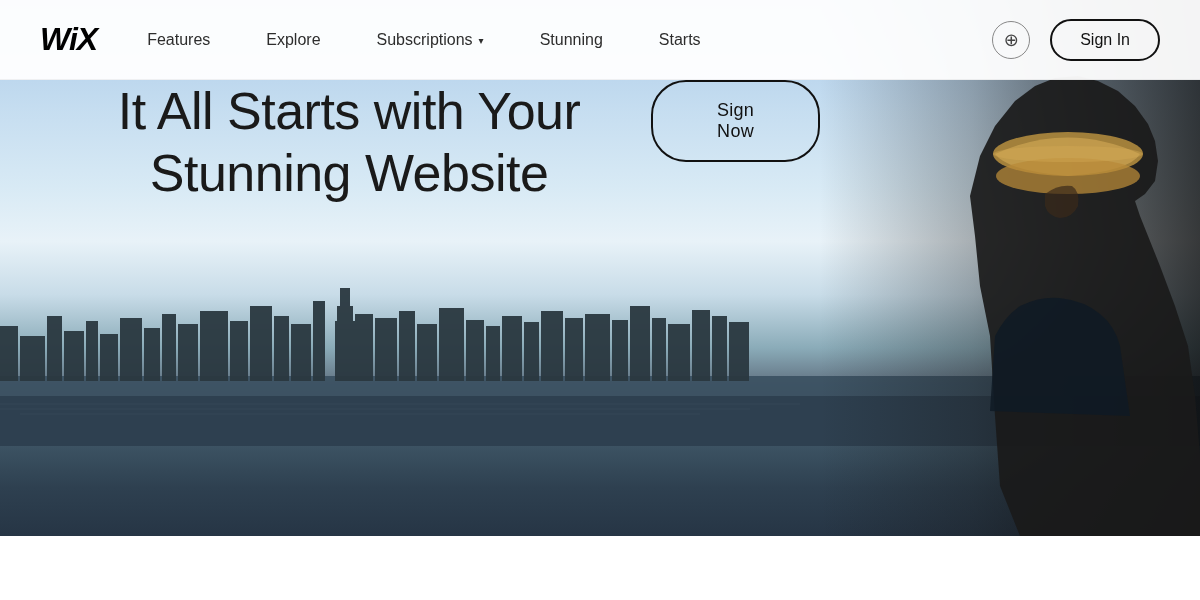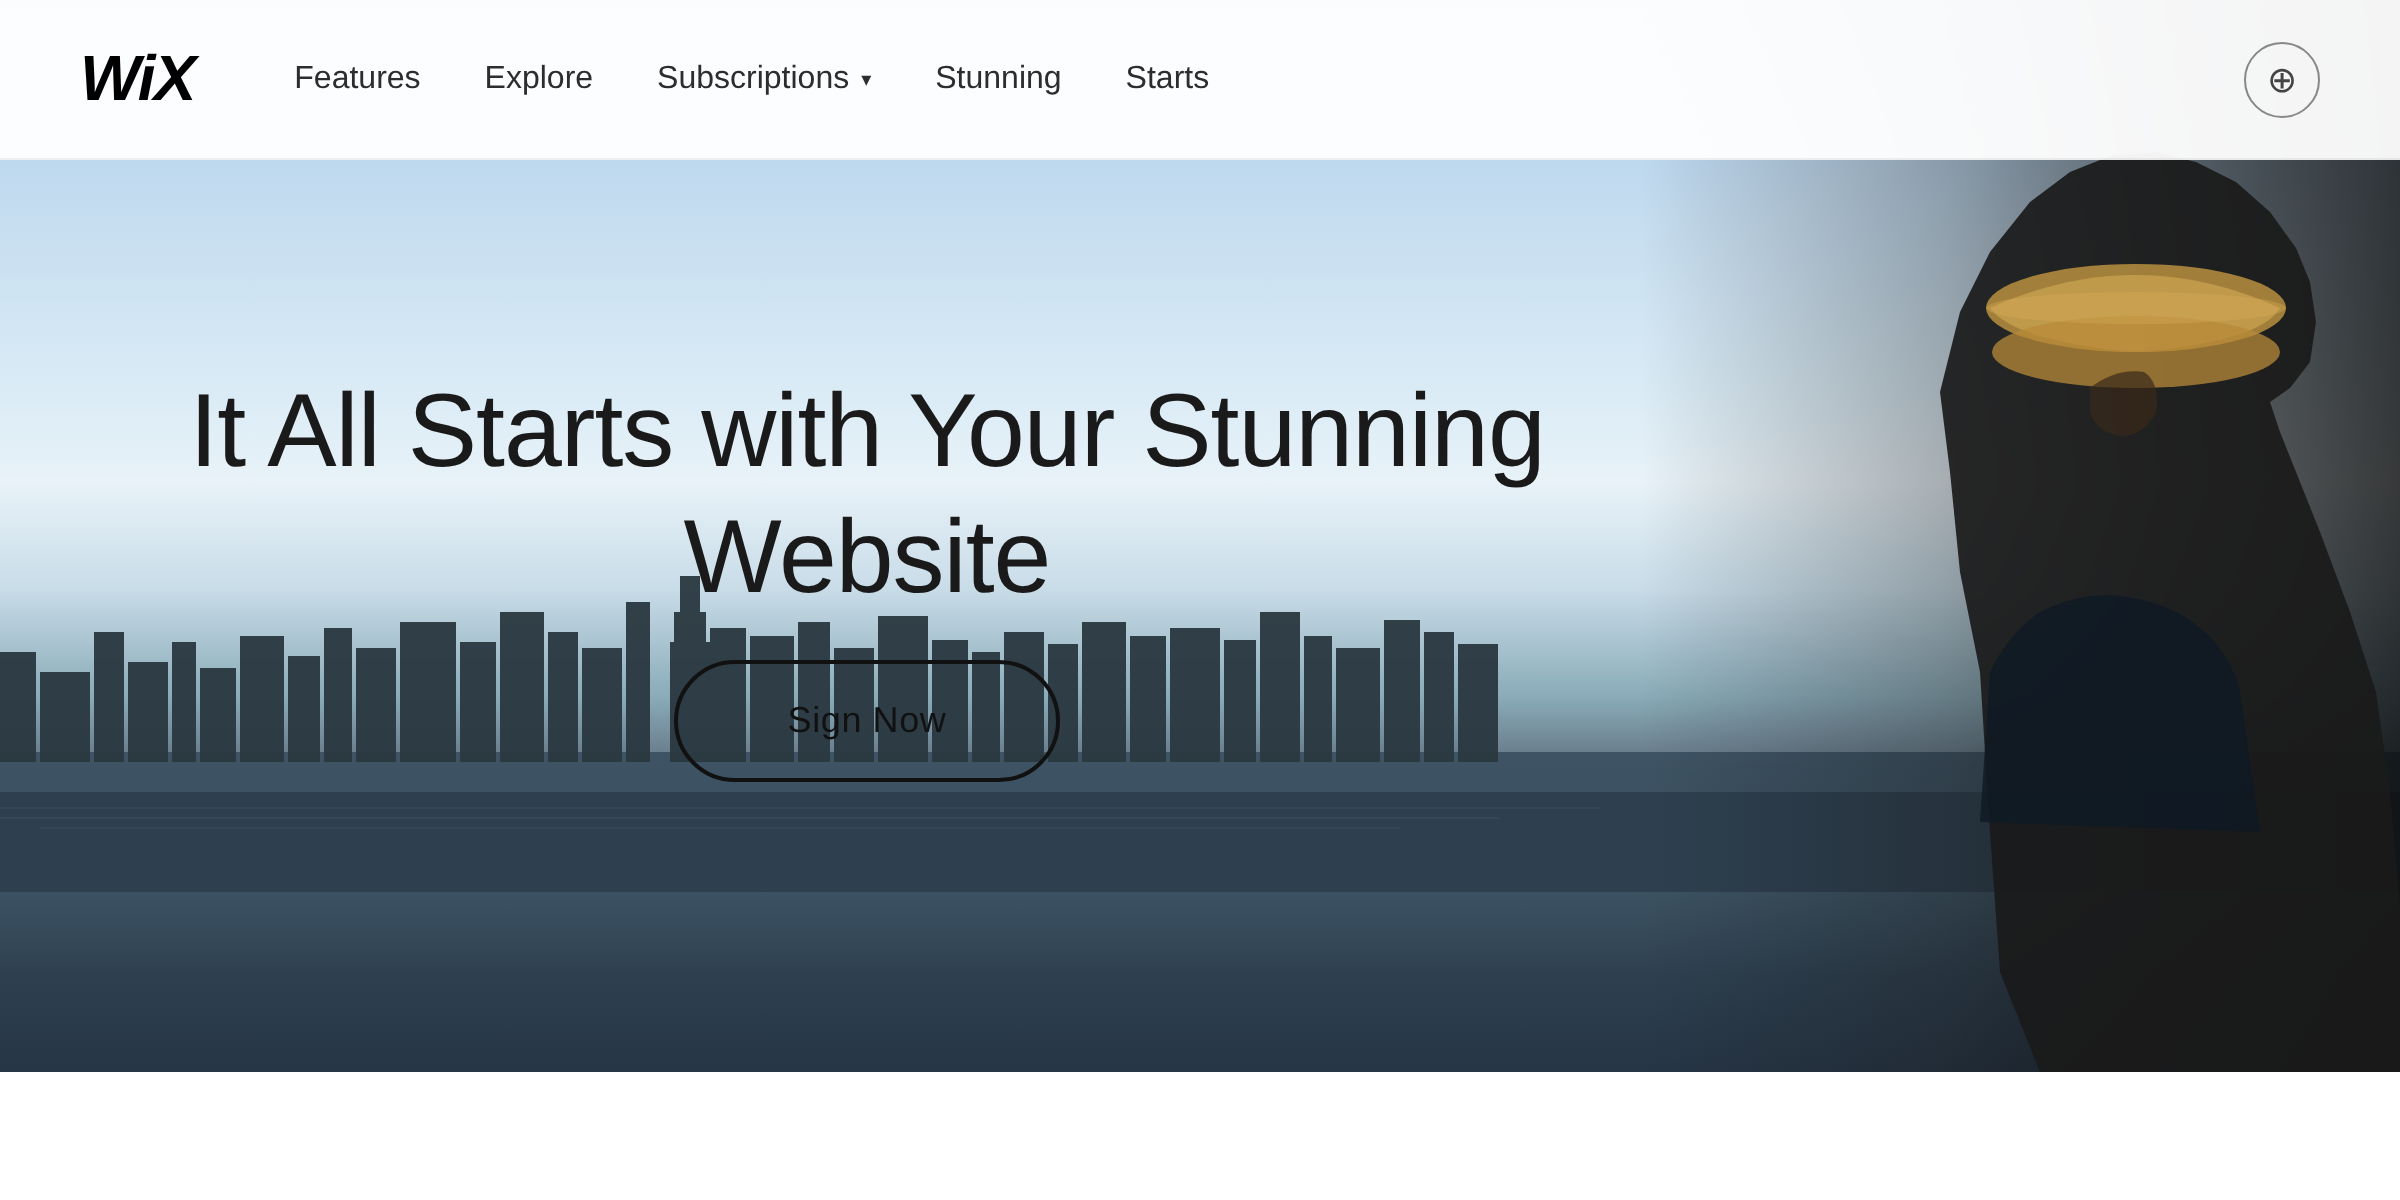--- a/index.html
+++ b/index.html
@@ -89,21 +89,21 @@
       font-weight: 900;
       color: #000;
       letter-spacing: -1px;
       margin-right: 50px;
       font-style: italic;
     }
 
     .nav-links {
       display: flex;
       align-items: center;
-      gap: 32px;
+      gap: 56px;
       flex: 1;
     }
 
     .nav-link {
       font-size: 16px;
       color: #2d2d2d;
       cursor: pointer;
       font-weight: 400;
       display: flex;
       align-items: center;
@@ -147,22 +147,21 @@
     }
 
     
     .hero-content {
       position: absolute;
       top: 80px;
       left: 0;
       width: 820px;
       height: calc(100% - 80px);
       display: flex;
-      flex-direction: column;
-      align-items: center;
+      align-items: flex-start;
       justify-content: center;
       z-index: 8;
       padding-bottom: 40px;
       padding-left: 47px;
     }
 
     .hero-title {
       font-size: 52px;
       font-weight: 400;
       color: #1a1a1a;
@@ -299,20 +298,21 @@
         <span class="chevron">▾</span>
       </span>
       <span class="nav-link">Stunning</span>
       <span class="nav-link">Starts</span>
     </div>
 
     <div class="nav-right">
       <button class="globe-btn">
         <span style="font-size:18px;">⊕</span>
       </button>
+      <button class="signin-btn">Sign In</button>
     </div>
   </nav>
 
   <div class="hero-content">
     <h1 class="hero-title">It All Starts with Your Stunning Website</h1>
     <button class="start-btn">Sign Now</button>
   </div>
 
 </div>
 

